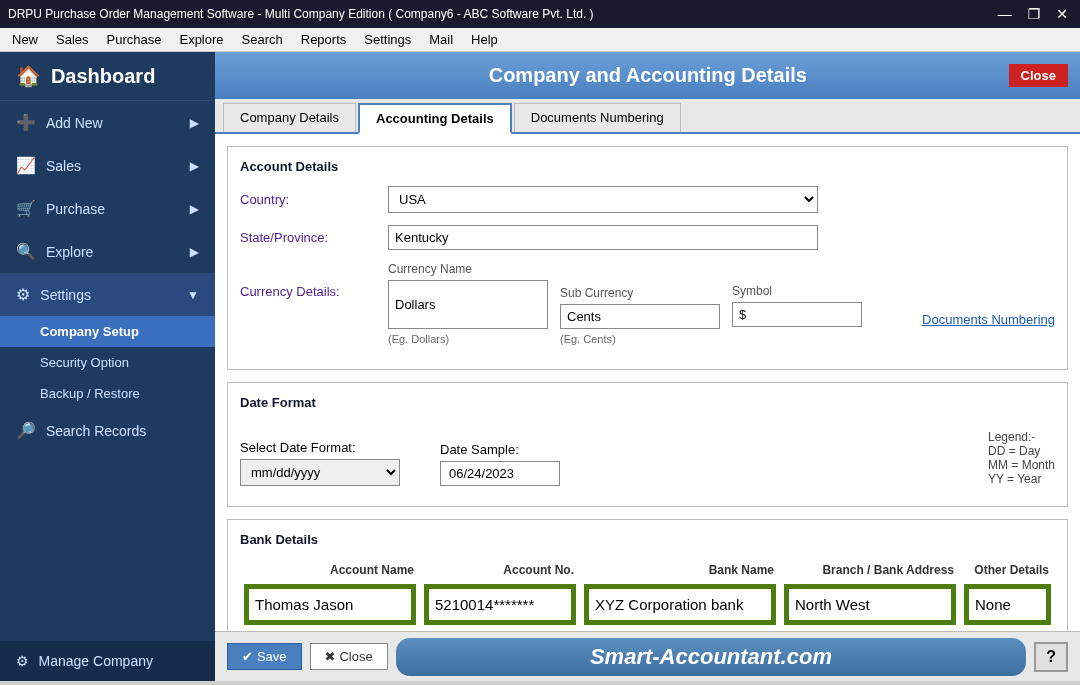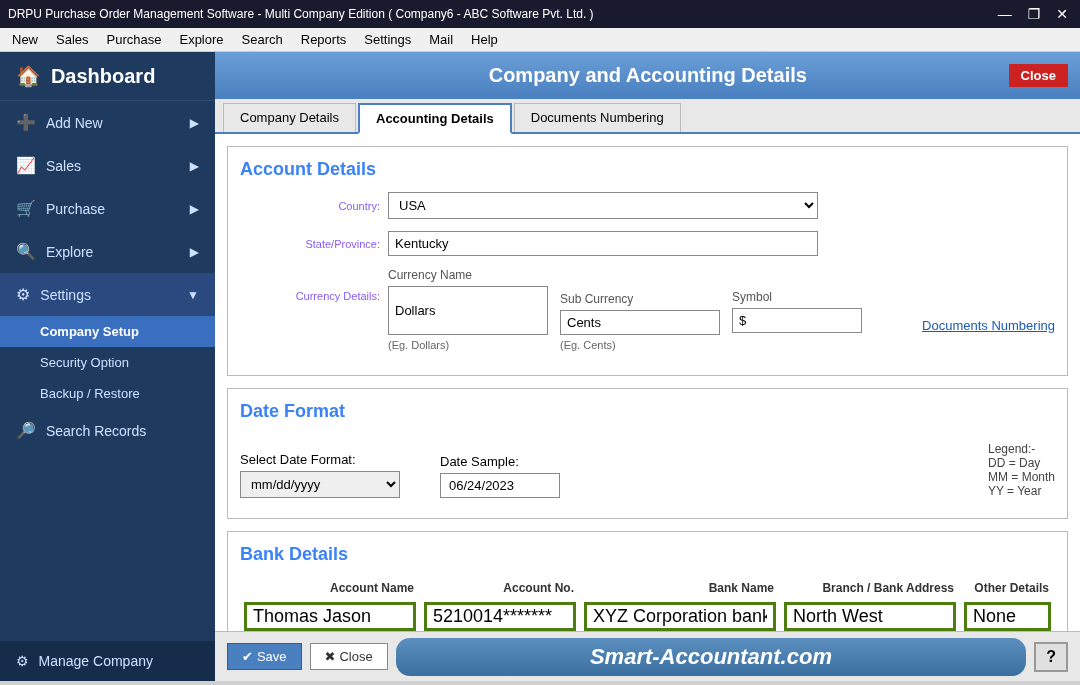--- a/index.html
+++ b/index.html
@@ -133,24 +133,24 @@
       font-weight: bold;
     }
 
     
     .form-area { flex: 1; background: white; margin: 0; padding: 0; overflow-y: auto; }
     .section {
       border: 1px solid #bbb;
       margin: 12px;
       padding: 12px;
     }
-    .section-title { font-size: 18px; font-weight: bold; margin-bottom: 12px; color: #3b82f6; }
+    .section-title { font-size: 13px; font-weight: bold; margin-bottom: 12px; color: #0f172a; }
 
     .form-row { display: flex; align-items: center; margin-bottom: 12px; gap: 8px; }
-    .form-label { width: 140px; text-align: right; color: #8b5cf6; font-size: 11px; flex-shrink: 0; }
+    .form-label { width: 140px; text-align: left; color: #4c1d95; font-size: 13px; flex-shrink: 0; }
     .form-input {
       border: 1px solid #888;
       padding: 4px 6px;
       font-size: 13px;
       background: white;
     }
     .form-select {
       border: 1px solid #888;
       padding: 4px 6px;
       font-size: 13px;
@@ -165,21 +165,21 @@
 
     .doc-numbering-link { color: #1a5bb5; text-decoration: underline; cursor: pointer; font-size: 13px; margin-left: auto; }
     .date-format-select { width: 160px; border: 1px solid #888; padding: 4px 6px; font-size: 13px; }
     .date-sample-box { border: 1px solid #888; padding: 4px 8px; font-size: 13px; width: 120px; }
     .legend-box { margin-left: auto; font-size: 12px; color: #444; text-align: left; }
 
     
     .bank-table { width: 100%; border-collapse: collapse; }
     .bank-table th { font-size: 12px; text-align: right; padding: 4px 6px; color: #333; }
     .bank-table td { padding: 3px 4px; }
-    .bank-table td input { border: 3px solid #4d7c0f; padding: 1px 6px; font-size: 18px; width: 100%; }
+    .bank-table td input { border: 5px solid #4d7c0f; padding: 7px 6px; font-size: 15px; width: 100%; }
 
     
     .bottom-bar {
       background: #e8e8e8;
       border-top: 1px solid #bbb;
       padding: 6px 12px;
       display: flex;
       align-items: center;
       gap: 8px;
       height: 50px;

